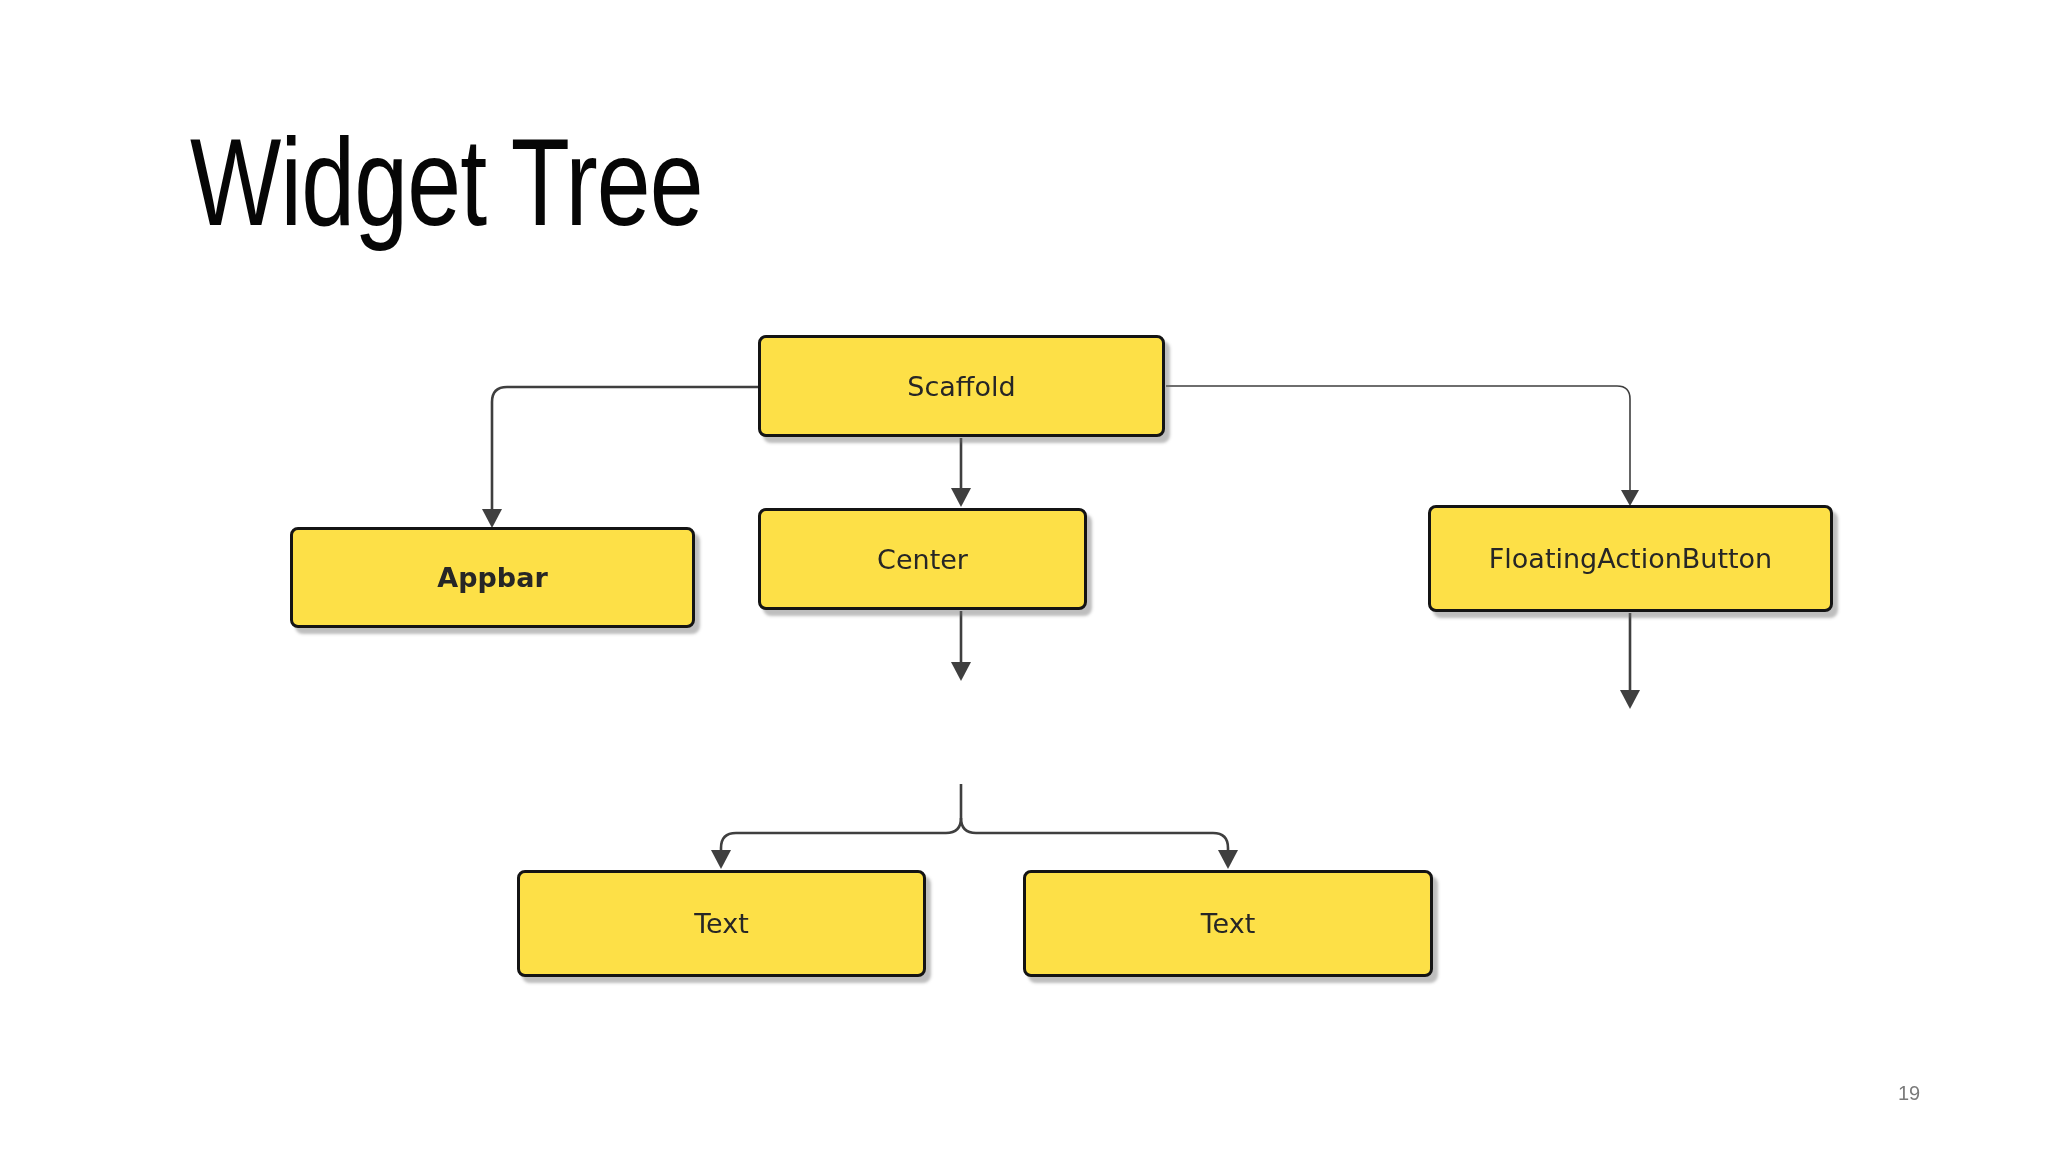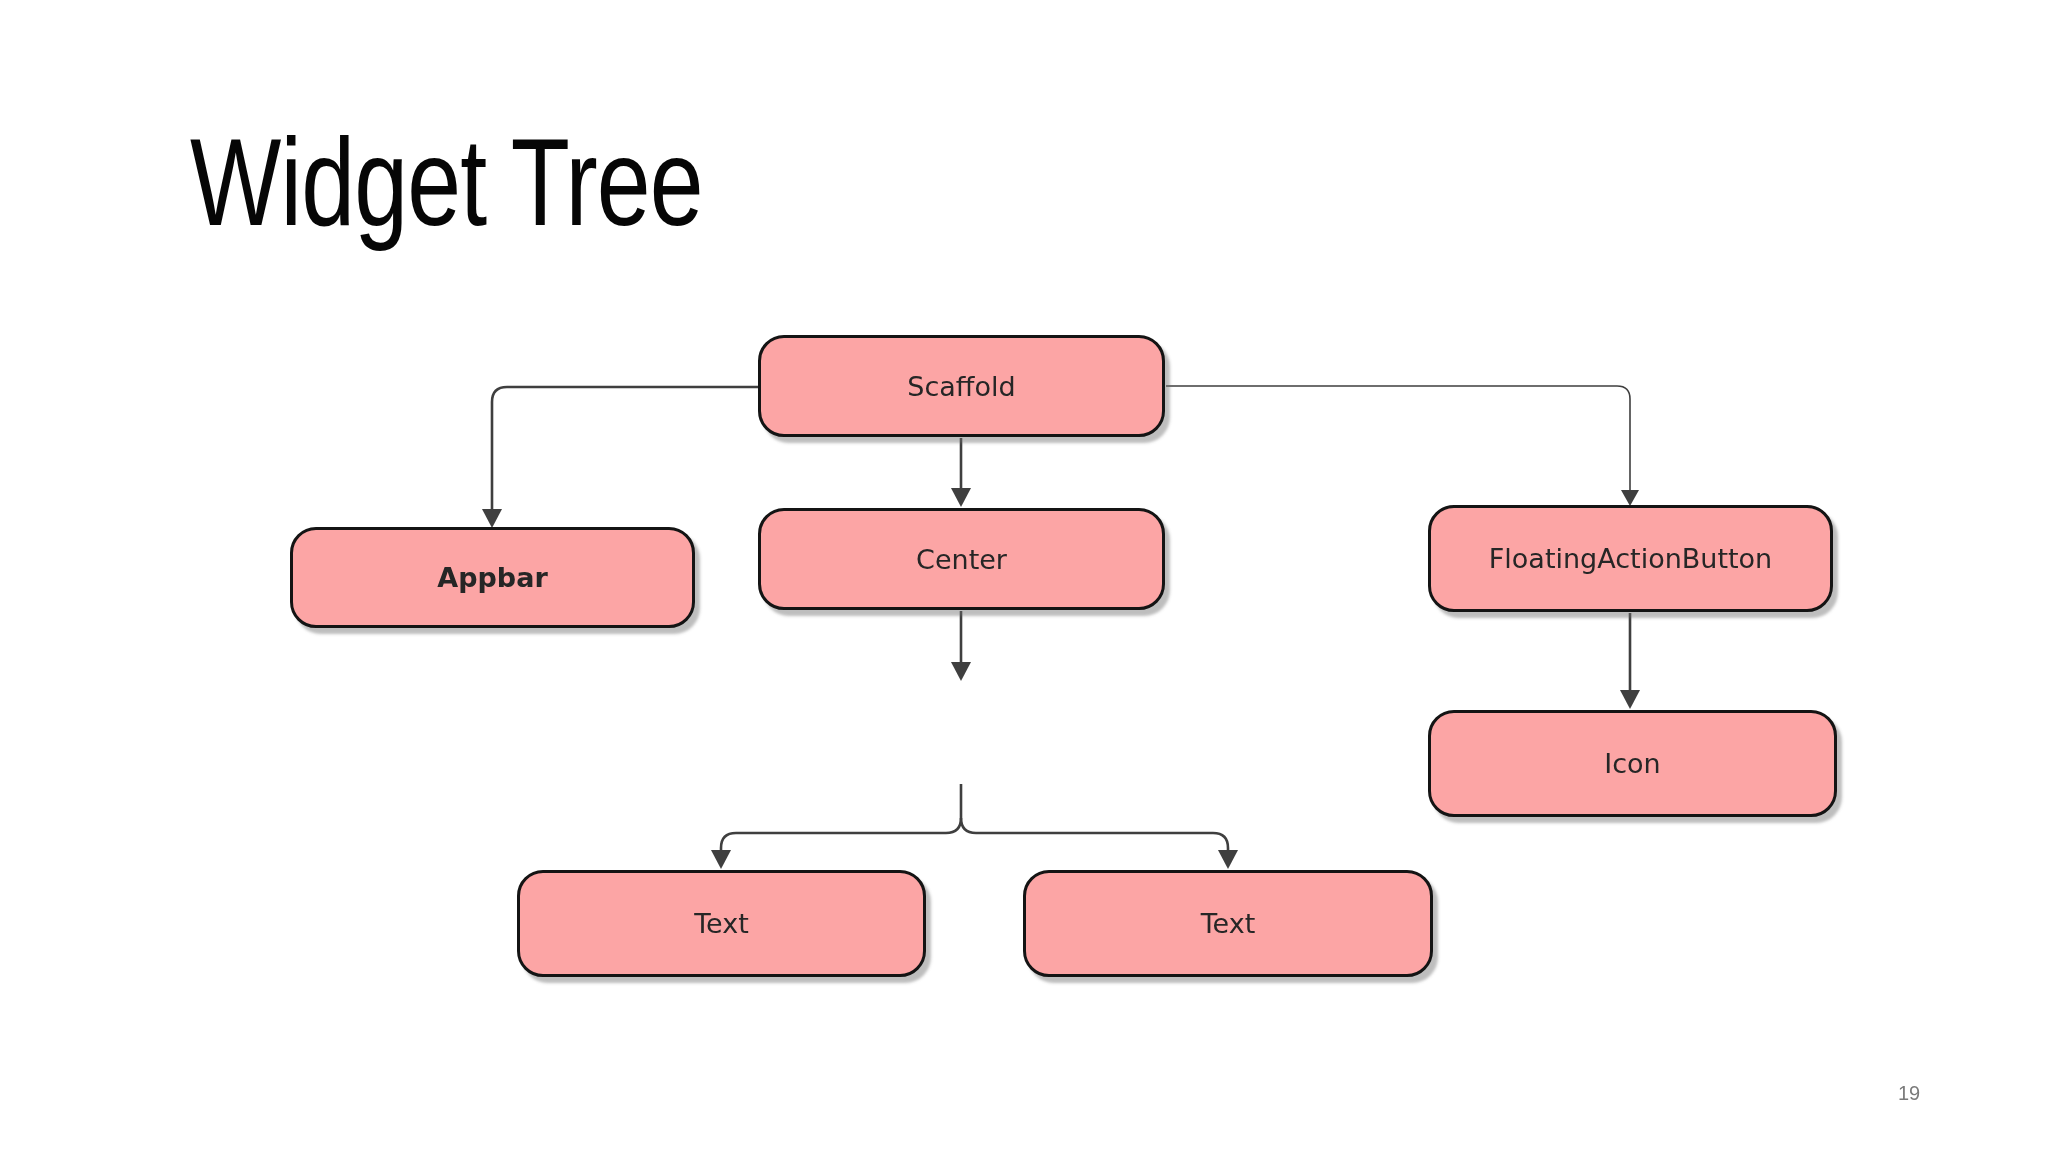--- a/index.html
+++ b/index.html
@@ -55,37 +55,37 @@
     stroke: #3f3f3f;
     stroke-width: 1.6;
   }
   .arrowhead {
     fill: #3f3f3f;
     stroke: none;
   }
   .node {
     position: absolute;
     box-sizing: border-box;
-    background: #fca5a5;
+    background: #fde047;
     border: 3.5px solid #141414;
-    border-radius: 26px;
+    border-radius: 8px;
     box-shadow: 5px 6px 3px rgba(110,110,110,0.45);
     display: flex;
     align-items: center;
     justify-content: center;
   }
   .node-label {
     font-family: "DejaVu Sans", sans-serif;
     font-size: 27px;
     color: #262626;
     white-space: nowrap;
   }
   #node-scaffold   { left: 718px;  top: 335px; width: 407px; height: 102px; }
   #node-appbar     { left: 250px;  top: 527px; width: 405px; height: 101px; font-weight: bold; }
-  #node-center     { left: 718px;  top: 508px; width: 407px; height: 102px; }
+  #node-center     { left: 718px;  top: 508px; width: 329px; height: 102px; }
   #node-column     { left: 718px;  top: 682px; width: 407px; height: 101px; }
   #node-text-1     { left: 477px;  top: 870px; width: 409px; height: 107px; }
   #node-text-2     { left: 983px;  top: 870px; width: 410px; height: 107px; }
   #node-fab        { left: 1388px; top: 505px; width: 405px; height: 107px; }
   #node-icon       { left: 1388px; top: 710px; width: 409px; height: 107px; }
   .page-number {
     position: absolute;
     left: 1858px;
     top: 1082px;
     font-family: "Liberation Sans", sans-serif;
@@ -158,21 +158,18 @@
     </div>
 
     <div class="node" id="node-text-2">
       <span class="node-label">Text</span>
     </div>
 
     <div class="node" id="node-fab">
       <span class="node-label">FloatingActionButton</span>
     </div>
 
-    <div class="node" id="node-icon">
-      <span class="node-label">Icon</span>
-    </div>
 
   </div>
 
   <div class="page-number">19</div>
 
 </div>
 
 </body></html>

